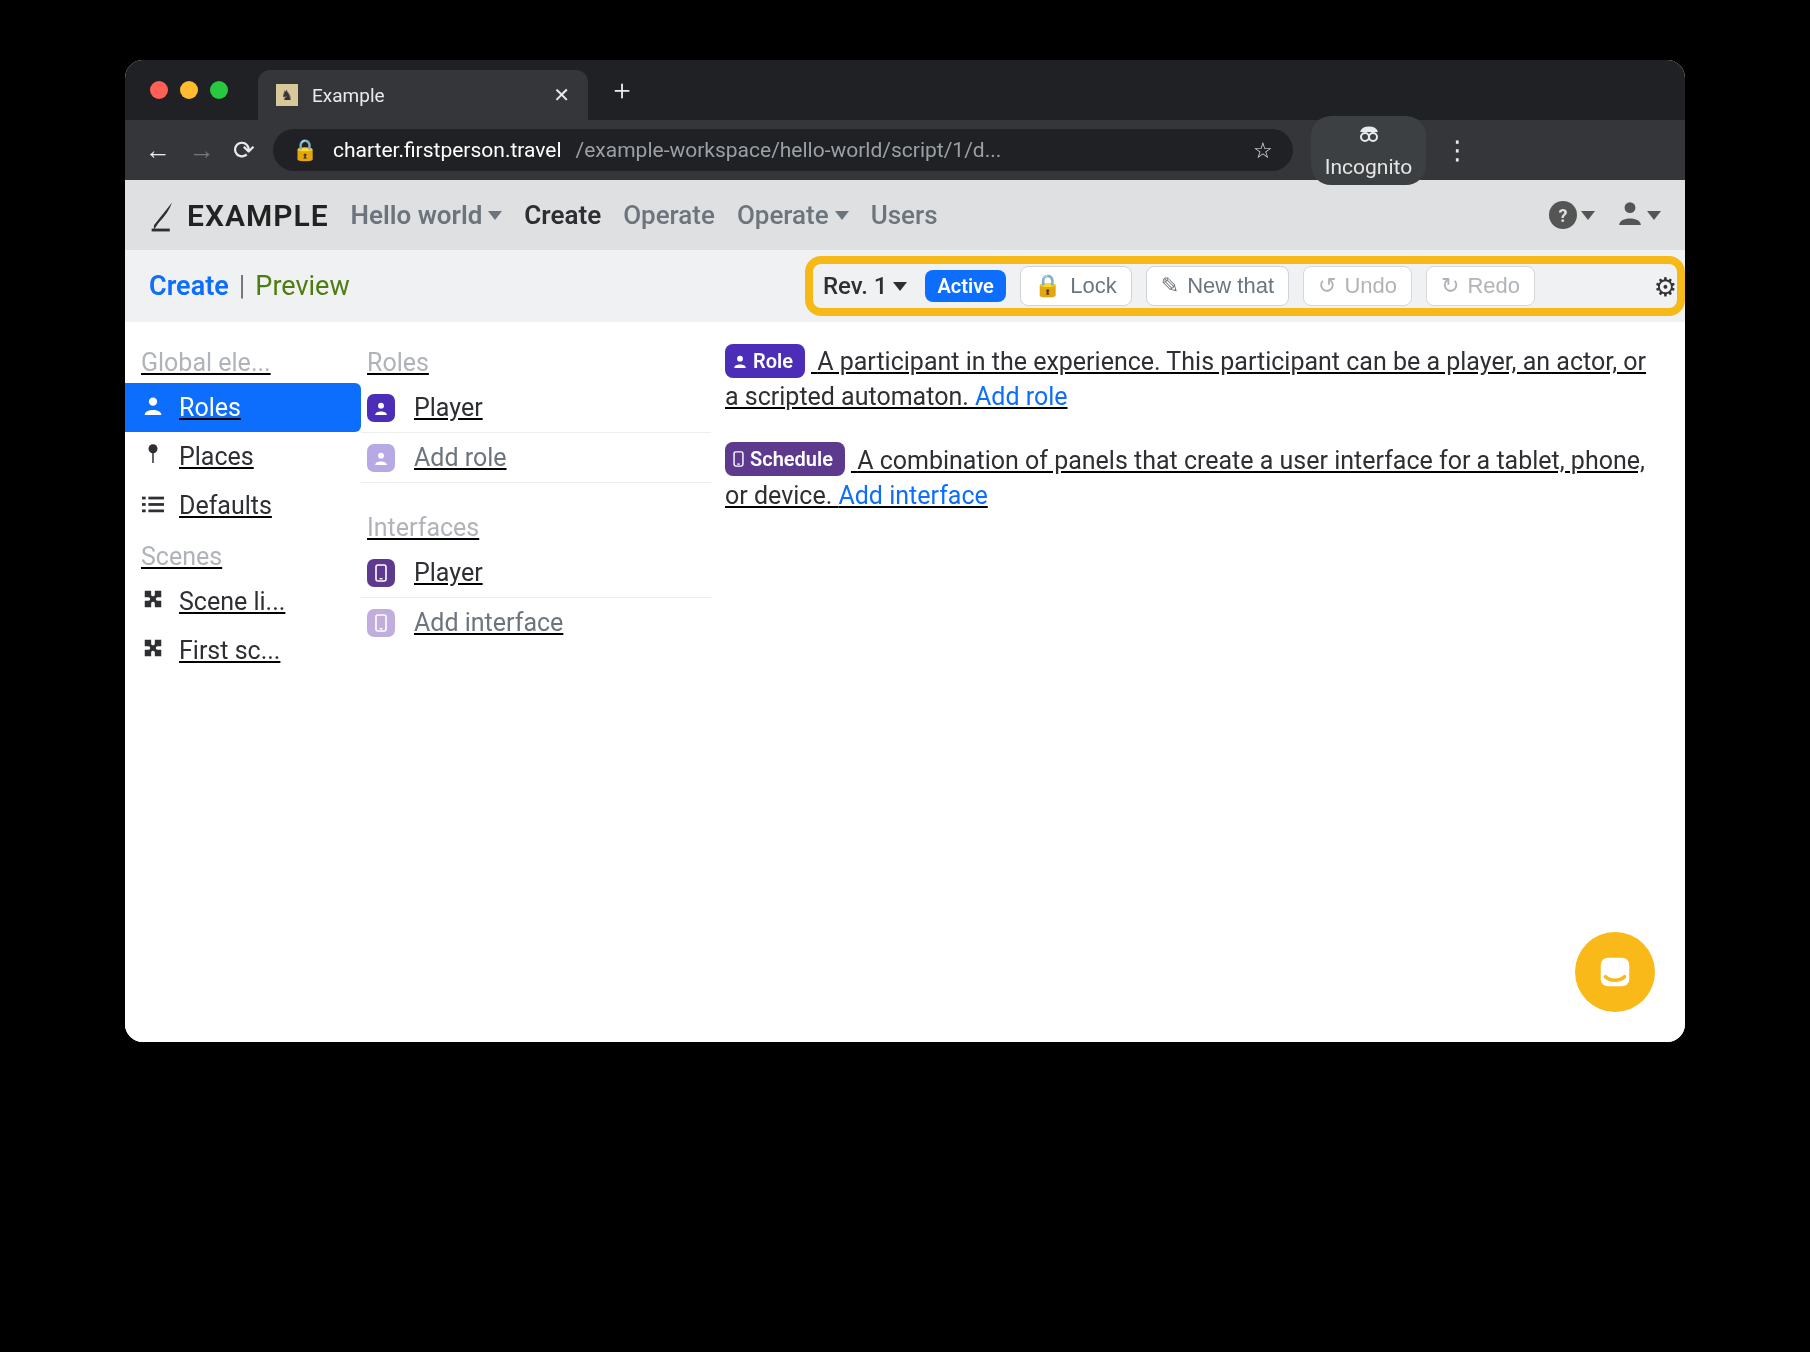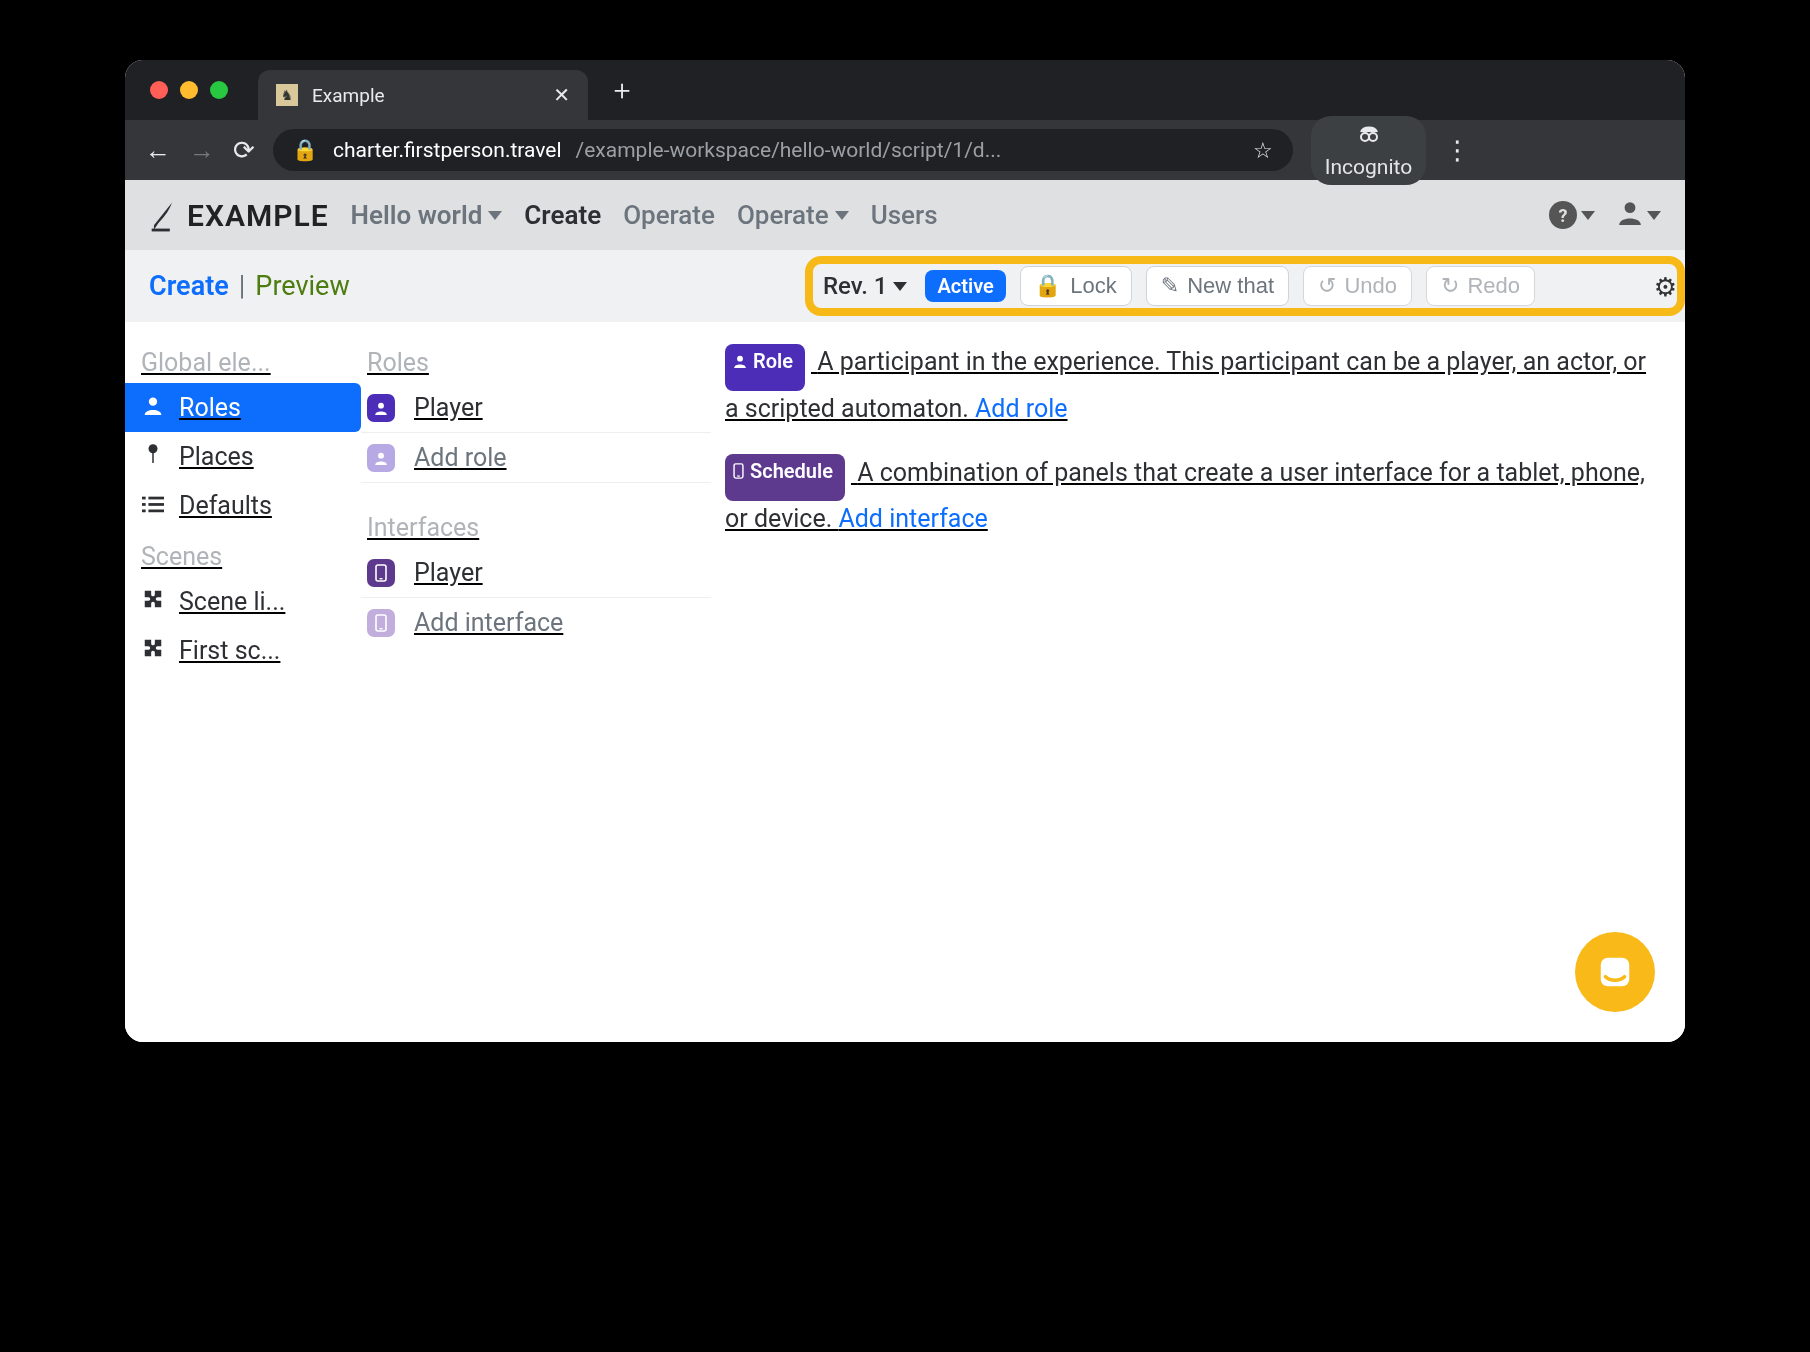--- a/index.html
+++ b/index.html
@@ -238,21 +238,21 @@
     color: #fff; font-size: 16px;
   }
   .icon-badge.role { background: #4c2db8; }
   .icon-badge.role.muted { background: #b7a9e4; }
   .icon-badge.iface { background: #5e3a8f; }
   .icon-badge.iface.muted { background: #c2aedd; }
   .content-block { margin-bottom: 28px; font-size: 25px; color: #2d2f33; line-height: 1.4; }
   .chip {
     display: inline-flex; align-items: center; gap: 6px;
     color: #fff; font-weight: 600;
-    border-radius: 8px; padding: 3px 12px 16px 8px;
+    border-radius: 8px; padding: 3px 12px 3px 8px;
     font-size: 20px;
     vertical-align: 2px;
     margin-right: 6px;
   }
   .chip.role { background: #4c2db8; }
   .chip.iface { background: #5e3a8f; }
   .link { color: #0d6efd; }
   
   .intercom {
     position: absolute;

